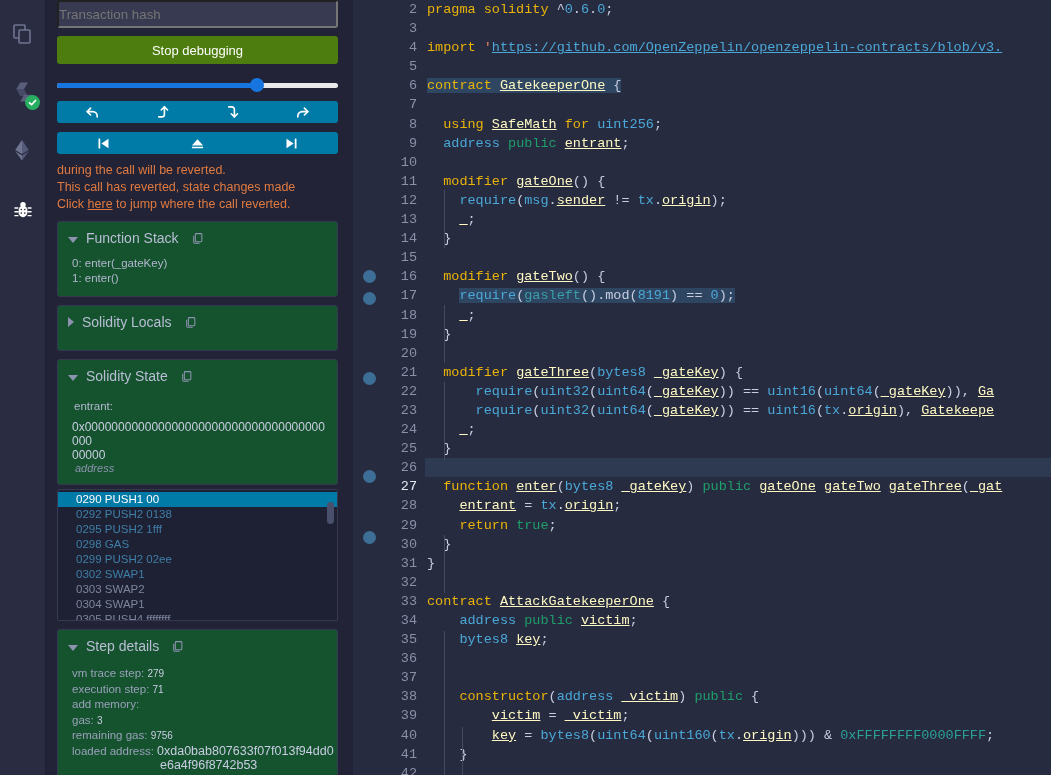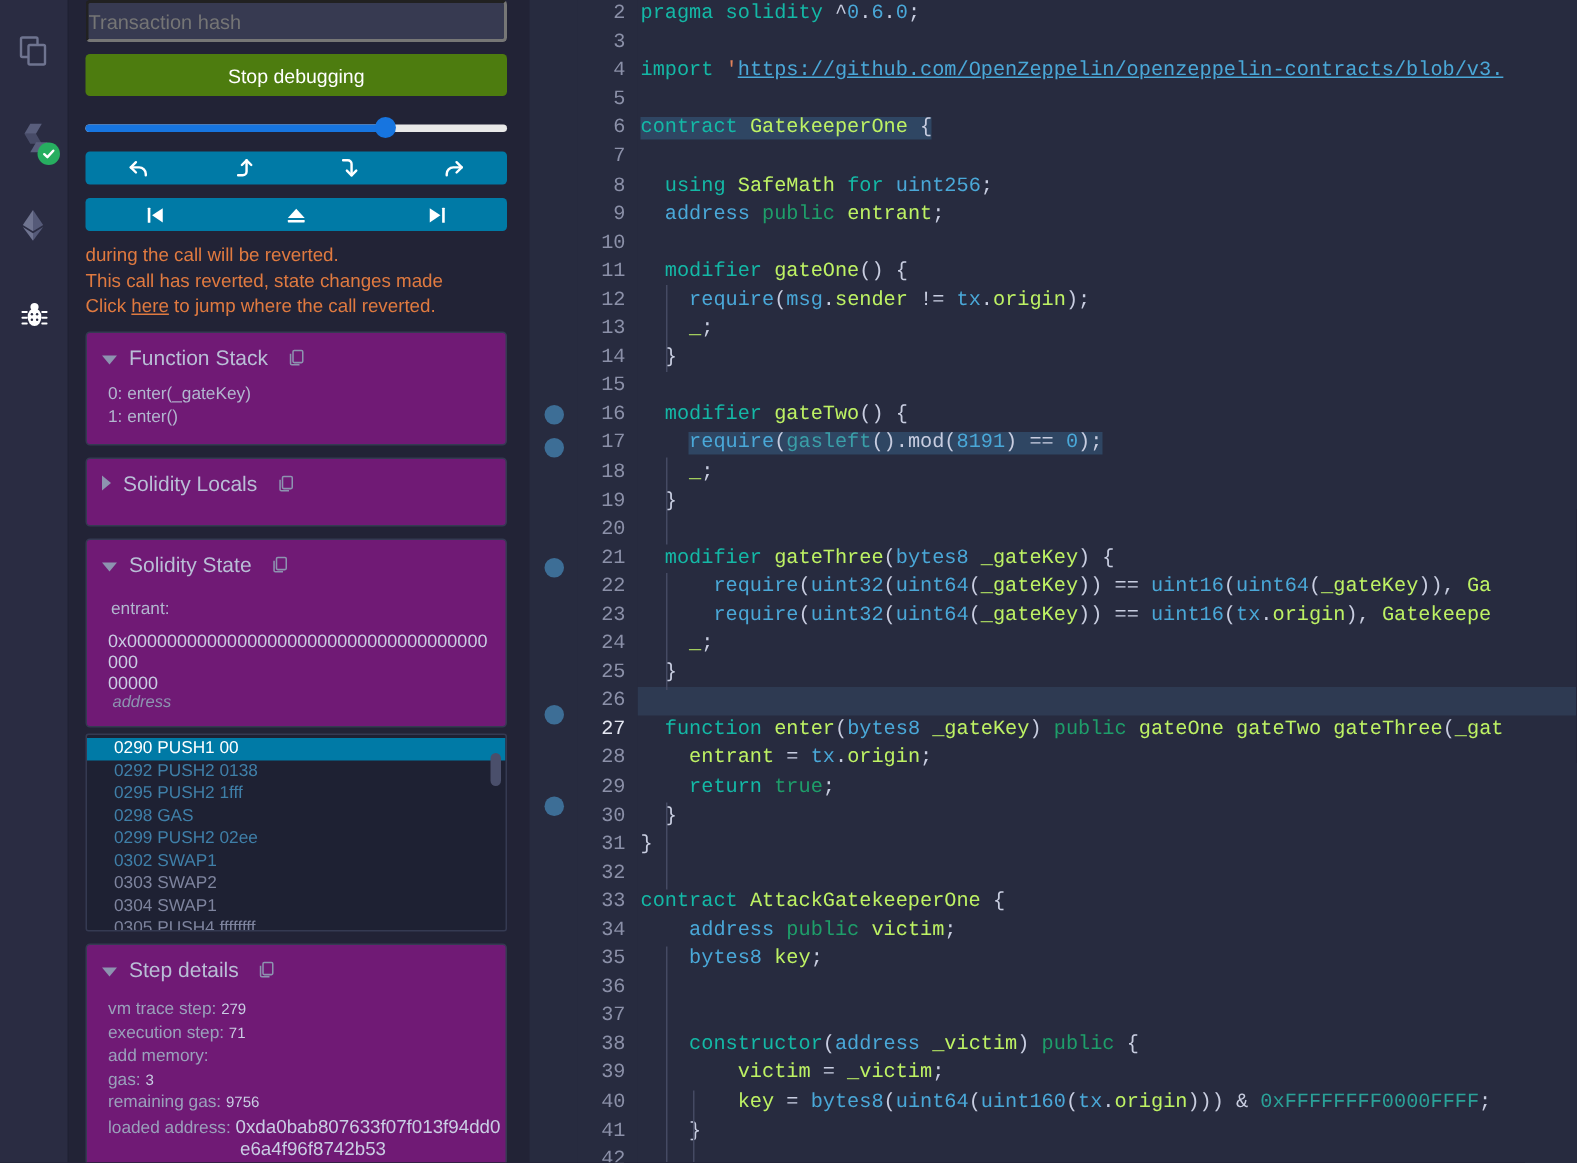--- a/index.html
+++ b/index.html
@@ -106,21 +106,21 @@
     color: #e07a40;
     font-size: 12.5px;
     line-height: 17px;
     font-family: "Liberation Sans", sans-serif;
   }
   .warn a { color: #e07a40; text-decoration: underline; cursor: pointer; }
 
   .panel {
     margin: 8px 0 0 5px;
     width: 281px;
-    background: #701a75;
+    background: #14532d;
     border: 1px solid #353a52;
     border-radius: 3px;
   }
   .panel-head {
     display: flex; align-items: center;
     padding: 8px 10px 6px 10px;
     cursor: pointer;
     gap: 8px;
   }
   .tri {
@@ -229,27 +229,27 @@
   .bp-slot { height: 19.1px; }
   .code-line {
     height: 19.1px; line-height: 19.1px;
     font-family: "Liberation Mono", monospace;
     font-size: 13.5px;
     color: #c8cde0;
     white-space: pre;
     padding-left: 2px;
   }
   .code-line.hl-line { background: #2e3a52; }
-  .tok-kw2 { color: #14b8a6; }
+  .tok-kw2 { color: #eab308; }
   .tok-type { color: #4aa8d8; }
   .tok-str { color: #e0825a; }
   .tok-num { color: #4aa8d8; }
   .tok-green { color: #2aa198; }
   .tok-grn2 { color: #1e9e6a; }
-  .tok-ident { color: #bef264; }
+  .tok-ident { color: #fef9c3; text-decoration: underline; }
   .tok-global { color: #4aa8d8; }
   .tok-teal { color: #3a9fa8; }
   .tok-link { color: #4aa8d8; text-decoration: underline; }
   .sel-box { background: #2f4663; }
   .indent-guide {
     position: absolute;
     width: 1px; background: #454a63;
   }
 </style>
 </head>

